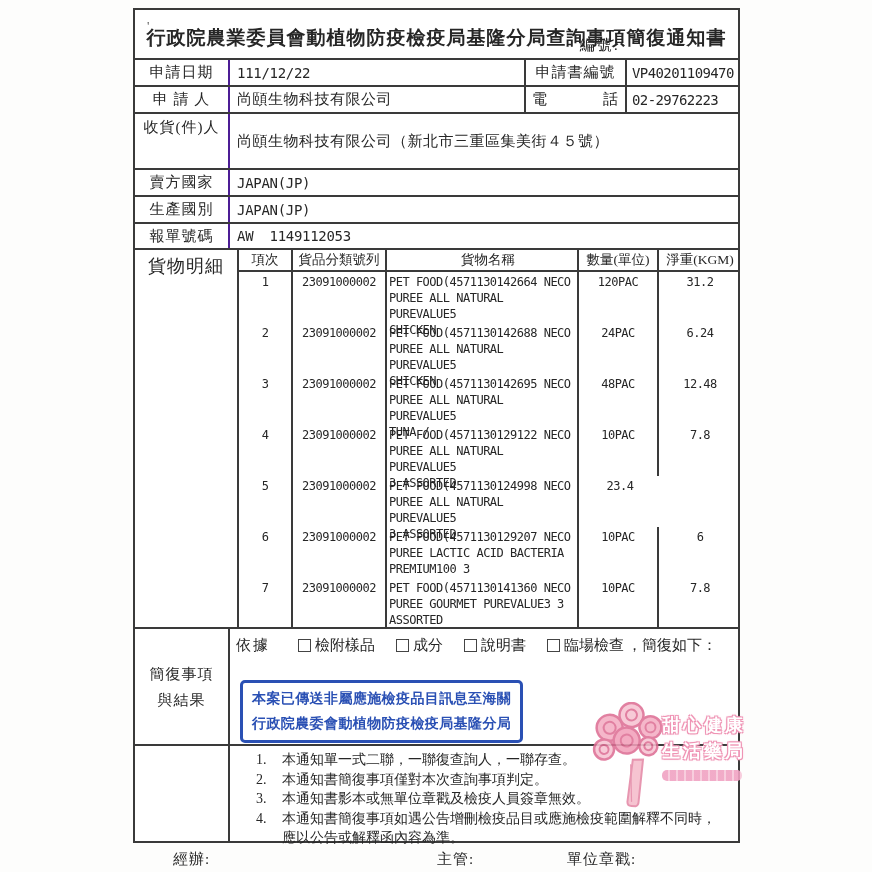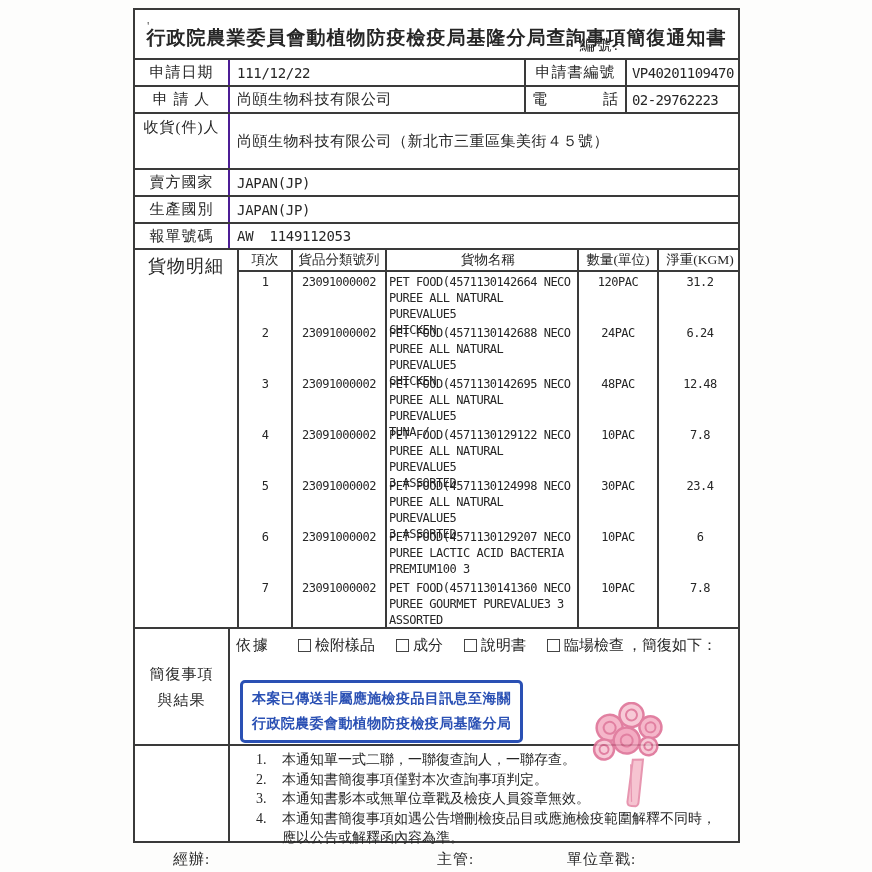--- a/index.html
+++ b/index.html
@@ -209,21 +209,20 @@
     <div class="c-qty">10PAC</div>
     <div class="c-wt">7.8</div>
   </div>
 
   <div class="g-row">
     <div class="c-no">5</div>
     <div class="c-code">23091000002</div>
     <div class="c-name" style="white-space: pre-line;">PET FOOD(4571130124998 NECO
 PUREE ALL NATURAL PUREVALUE5
 3 ASSORTED</div>
-    <div class="c-qty">30PAC</div>
     <div class="c-wt">23.4</div>
   </div>
 
   <div class="g-row">
     <div class="c-no">6</div>
     <div class="c-code">23091000002</div>
     <div class="c-name" style="white-space: pre-line;">PET FOOD(4571130129207 NECO
 PUREE LACTIC ACID BACTERIA
 PREMIUM100 3</div>
     <div class="c-qty">10PAC</div>
@@ -322,13 +321,18 @@
       <circle cx="64" cy="30" r="11" fill="#f4aec3" stroke="#de6f95" stroke-width="2.5"></circle>
       <circle cx="64" cy="30" r="5" fill="none" stroke="#de6f95" stroke-width="2"></circle>
       <circle cx="14" cy="42" r="10" fill="#f7c3d2" stroke="#de6f95" stroke-width="2.5"></circle>
       <circle cx="14" cy="42" r="4.5" fill="none" stroke="#de6f95" stroke-width="2"></circle>
       <circle cx="38" cy="38" r="13" fill="#f2a0ba" stroke="#de6f95" stroke-width="2.5"></circle>
       <circle cx="38" cy="38" r="6" fill="none" stroke="#de6f95" stroke-width="2"></circle>
       <circle cx="58" cy="48" r="9" fill="#f7c3d2" stroke="#de6f95" stroke-width="2.5"></circle>
       <circle cx="58" cy="48" r="4" fill="none" stroke="#de6f95" stroke-width="2"></circle>
     </g>
   </svg>
+  <div class="wm-text">
+    <div>甜心健康</div>
+    <div>生活藥局</div>
+    <div class="wm-ribbon"></div>
+  </div>
 </div>
 
 </body></html>

